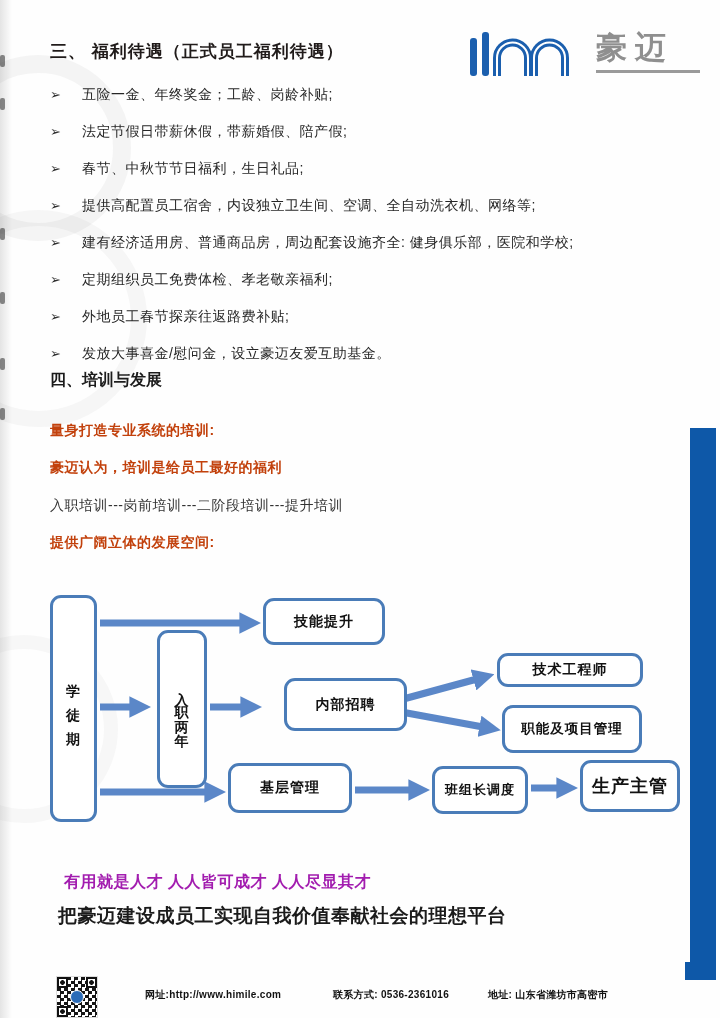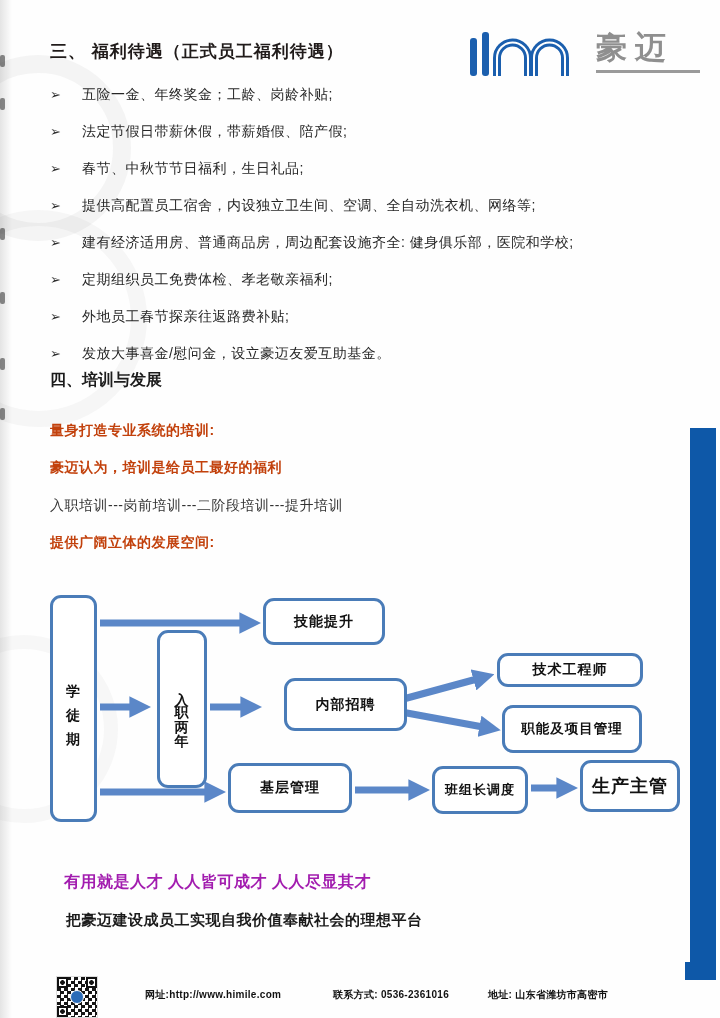--- a/index.html
+++ b/index.html
@@ -46,21 +46,21 @@
   .n2{left:263px;top:13px;width:122px;height:47px;}
   .n3{left:497px;top:12px;width:146px;height:47px;}
   .n4{left:268px;top:93px;width:123px;height:53px;margin-left:16px;}
   .n5{left:497px;top:68px;width:146px;height:34px;}
   .n6{left:502px;top:120px;width:140px;height:48px;font-size:13.5px;}
   .n7{left:228px;top:178px;width:124px;height:50px;}
   .n8{left:432px;top:181px;width:96px;height:48px;font-size:13px;}
   .n9{left:580px;top:175px;width:100px;height:52px;font-size:18px;}
   
   .closing1{position:absolute;left:50px;top:858px;margin:14px;font-size:16px;font-weight:bold;color:#a21caf;letter-spacing:0.5px;}
-  .closing2{position:absolute;left:50px;top:895px;margin:16px;font-size:15px;font-weight:bold;color:#1b1b1b;letter-spacing:0.5px;}
+  .closing2{position:absolute;left:50px;top:895px;margin:8px;font-size:19px;font-weight:bold;color:#1b1b1b;letter-spacing:0.5px;}
   
   .accent-bar{position:absolute;left:690px;top:428px;width:26px;height:552px;background:#0e58a8;}
   .accent-bar-foot{position:absolute;left:685px;top:962px;width:31px;height:18px;background:#0e58a8;}
   
   .qr{position:absolute;left:57px;top:977px;width:40px;height:40px;
     background:repeating-conic-gradient(#161616 0% 25%, #ffffff 0% 50%) 0 0/7px 7px;
     outline:1px solid #dcdcdc;}
   .qr .finder{position:absolute;width:11px;height:11px;box-sizing:border-box;border:2px solid #111;
     background:radial-gradient(circle at 50% 50%, #111 0 2.2px, #fff 2.3px);}
   .qr .f-tl{left:0;top:0;} .qr .f-tr{right:0;top:0;} .qr .f-bl{left:0;bottom:0;}

